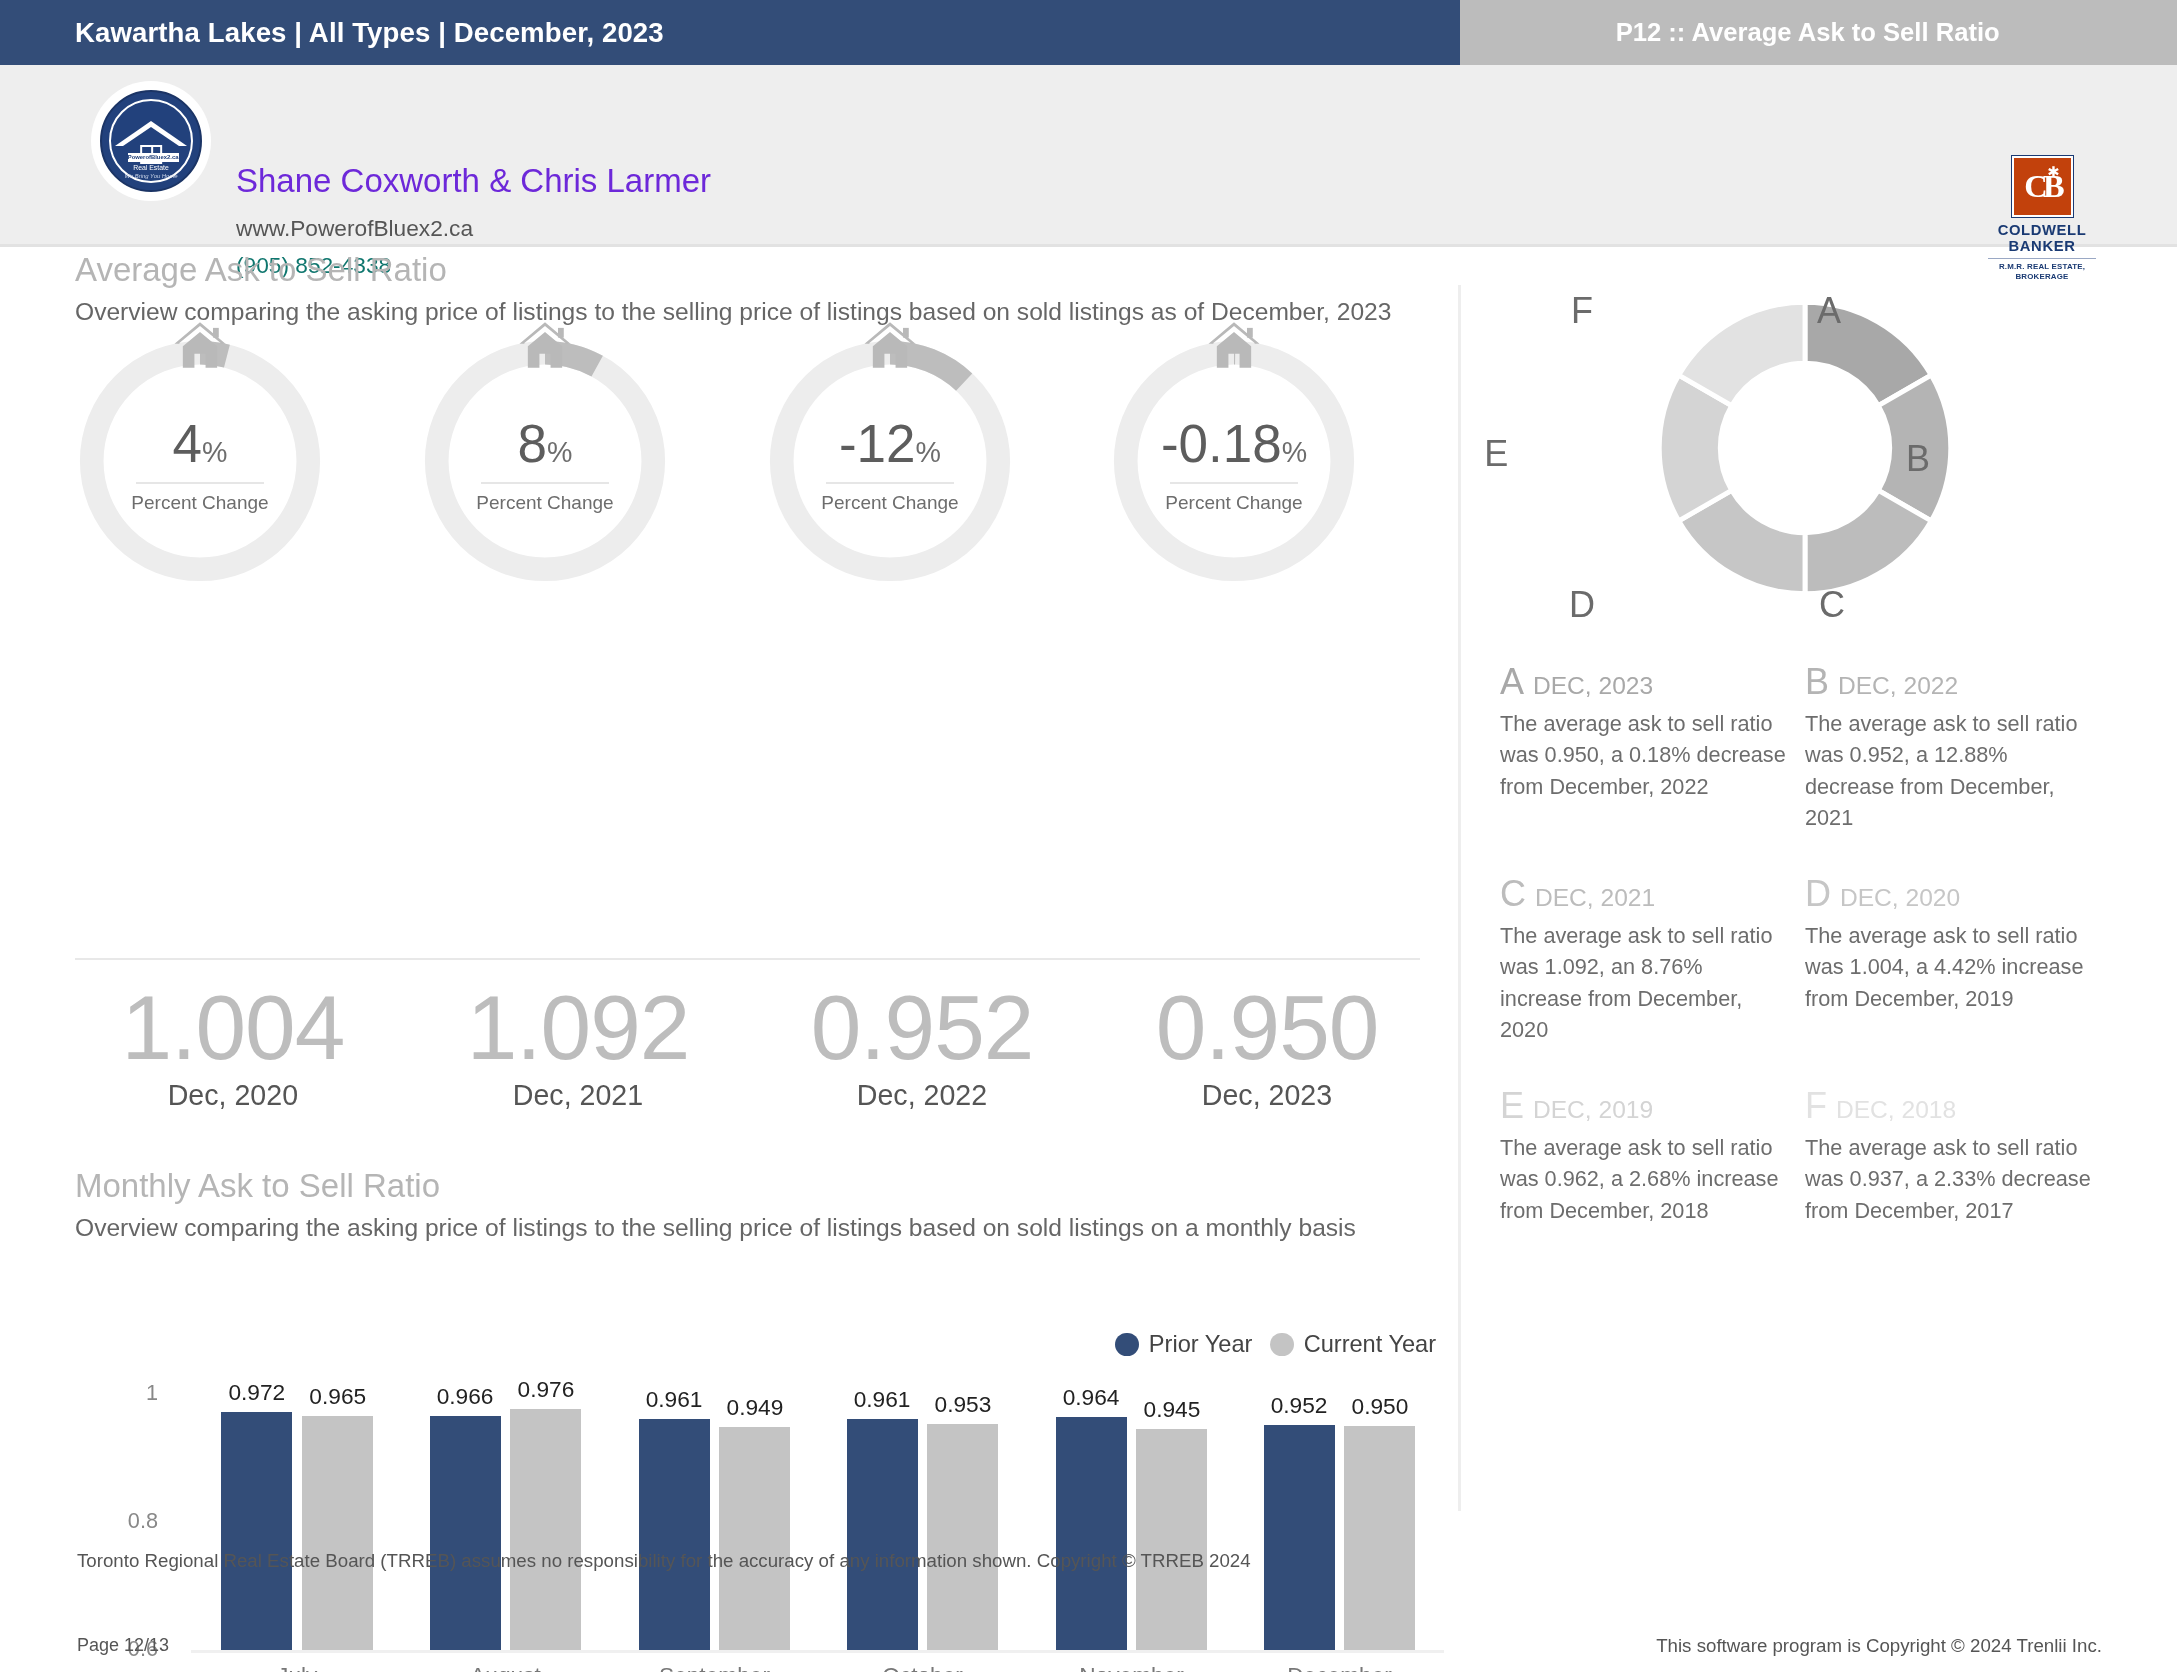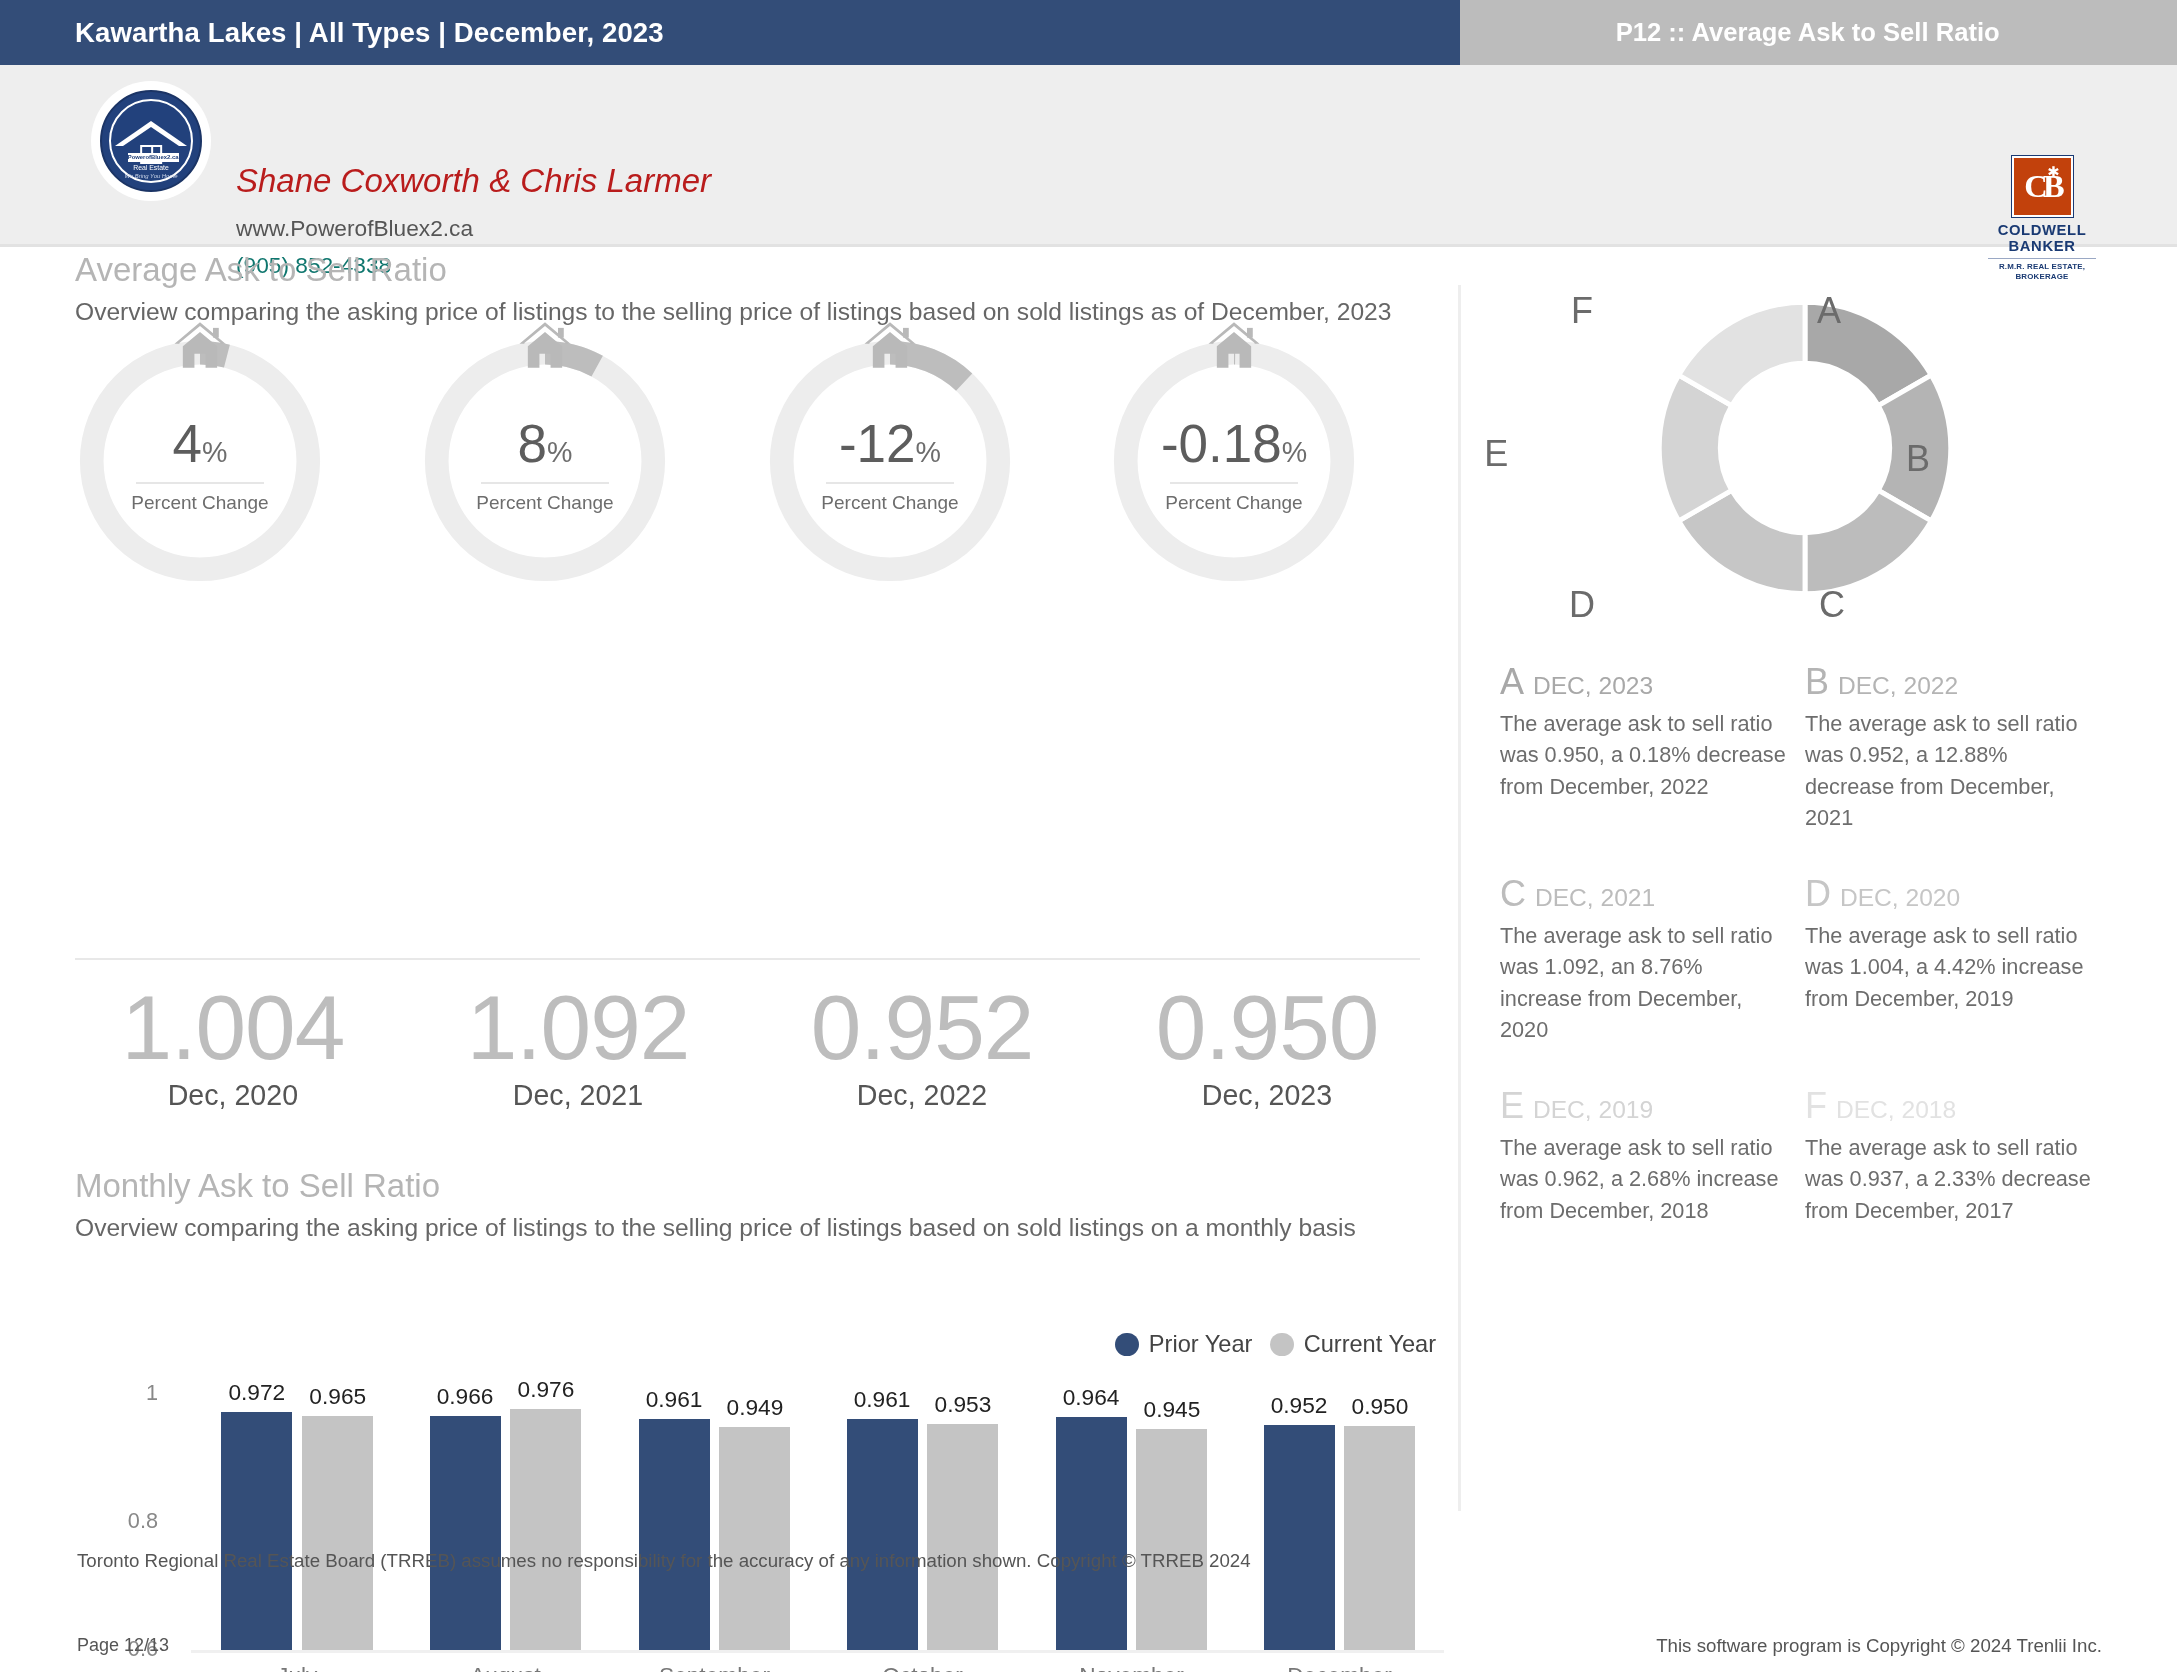--- a/index.html
+++ b/index.html
@@ -62,21 +62,21 @@
   .agent-logo .badge .winv { position: absolute; left: 8.9px; top: 0; width: 2px; height: 15.8px; background: #ffffff; }
   .agent-logo .badge .winh { position: absolute; left: 0; top: 6.9px; width: 17.7px; height: 2px; background: #ffffff; }
   .agent-logo .badge .bar1 {
     position: absolute; left: 25.6px; top: 61px; width: 51px; height: 8.9px;
     background: #ffffff;
   }
   .agent-logo .badge .bar1 span { display:block; font-size: 5.9px; color: #22417c; text-align:center; line-height: 8.9px; font-weight: bold; }
   .agent-logo .badge .t2 { position: absolute; left: 0; right: 0; top: 72px; text-align: center; font-size: 6.9px; color: #ffffff; }
   .agent-logo .badge .t3 { position: absolute; left: 0; right: 0; top: 81px; text-align: center; font-size: 5.9px; color: #cfd8ea; font-style: italic; }
 
-  .agent-name { position: absolute; left: 236px; top: 97px; font-size: 33px; color: #b91c1c; font-style: italic; }
+  .agent-name { position: absolute; left: 236px; top: 97px; font-size: 33px; color: #6d28d9; }
   .agent-web  { position: absolute; left: 236px; top: 150px; font-size: 22.7px; color: #555555; }
   .agent-tel  { position: absolute; left: 236px; top: 187px; font-size: 22.7px; color: #0f766e; }
 
   .cb-logo { position: absolute; right: 71px; top: 91px; width: 128px; text-align: center; }
   .cb-mark {
     width: 61px; height: 61px; background: #c2410c; margin: 0 auto;
     border: 2px solid #ffffff; outline: 1px solid #1a3a73;
     position: relative;
   }
   .cb-mark .cbtext {

